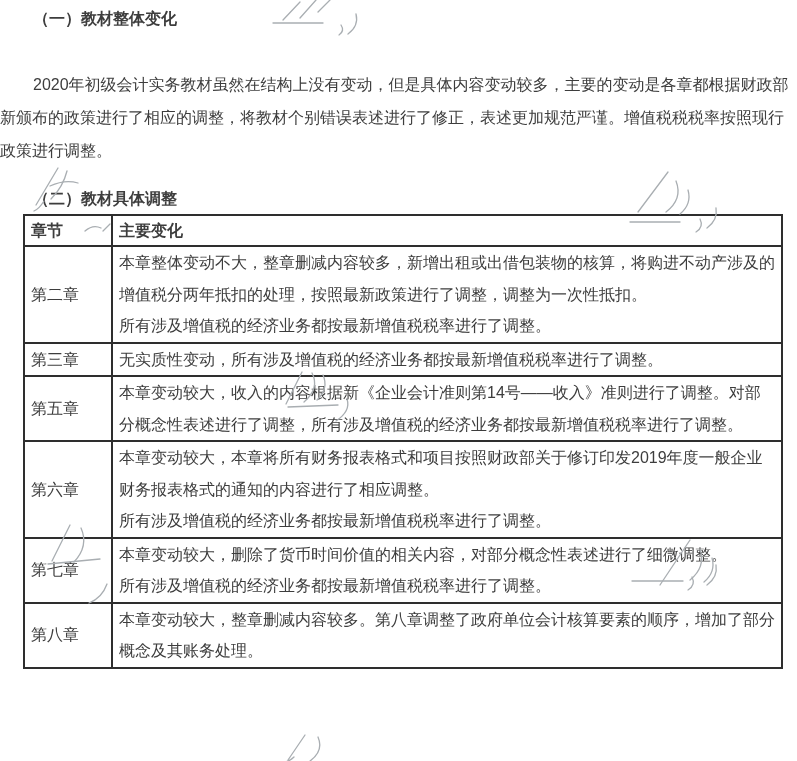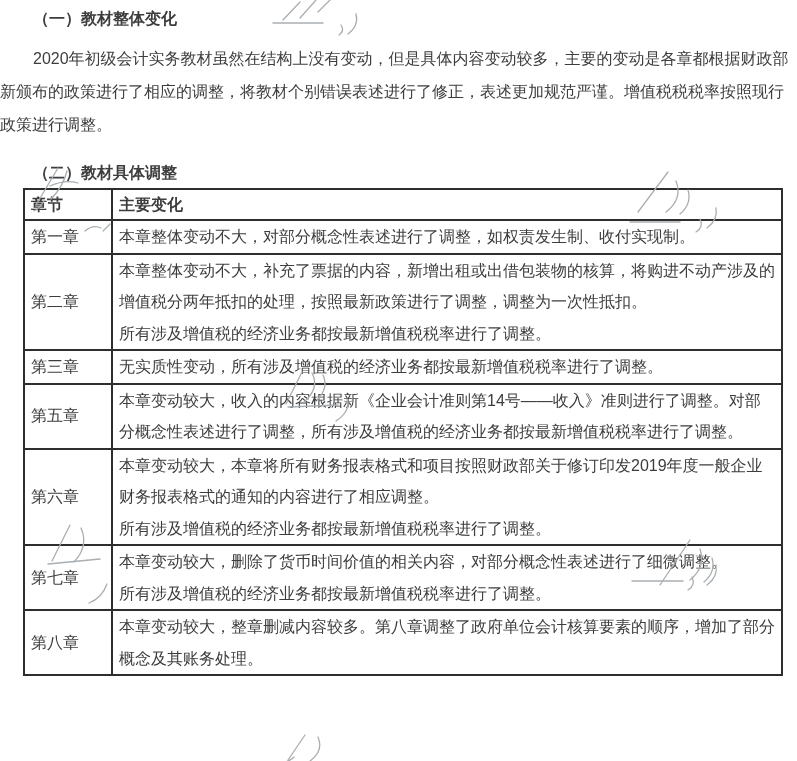--- a/index.html
+++ b/index.html
@@ -16,21 +16,21 @@
   .section-heading {
     font-size:16px;
     font-weight:bold;
     margin:0;
     padding-left:33px;
     line-height:22px;
   }
   #section1-heading { padding-top:8px; }
   #section2-heading { margin-top:21px; }
   .body-paragraph {
-    margin:12px 6px 0 0;
+    margin:38px 6px 0 0;
     text-indent:33px;
     line-height:33px;
   }
   table.changes-table {
     border-collapse:collapse;
     table-layout:fixed;
     width:760px;
     margin:4px 0 0 23px;
   }
   .changes-table th, .changes-table td {
@@ -70,31 +70,25 @@
     <col class="chapter-col">
     <col>
   </colgroup>
   <thead>
     <tr>
       <th>章节</th>
       <th>主要变化</th>
     </tr>
   </thead>
   <tbody id="table-body">
-  <tr>
-    <td class="chapter-cell">第一章</td>
-    <td class="changes-cell">
-          <p>本章整体变动不大，对部分概念性表述进行了调整，如权责发生制、收付实现制。</p>
-        </td>
-  </tr>
 
   <tr>
     <td class="chapter-cell">第二章</td>
     <td class="changes-cell">
-          <p>本章整体变动不大，补充了票据的内容，新增出租或出借包装物的核算，将购进不动产涉及的增值税分两年抵扣的处理，按照最新政策进行了调整，调整为一次性抵扣。</p>
+          <p>本章整体变动不大，整章删减内容较多，新增出租或出借包装物的核算，将购进不动产涉及的增值税分两年抵扣的处理，按照最新政策进行了调整，调整为一次性抵扣。</p>
           <p>所有涉及增值税的经济业务都按最新增值税税率进行了调整。</p>
         </td>
   </tr>
 
   <tr>
     <td class="chapter-cell">第三章</td>
     <td class="changes-cell">
           <p>无实质性变动，所有涉及增值税的经济业务都按最新增值税税率进行了调整。</p>
         </td>
   </tr>

